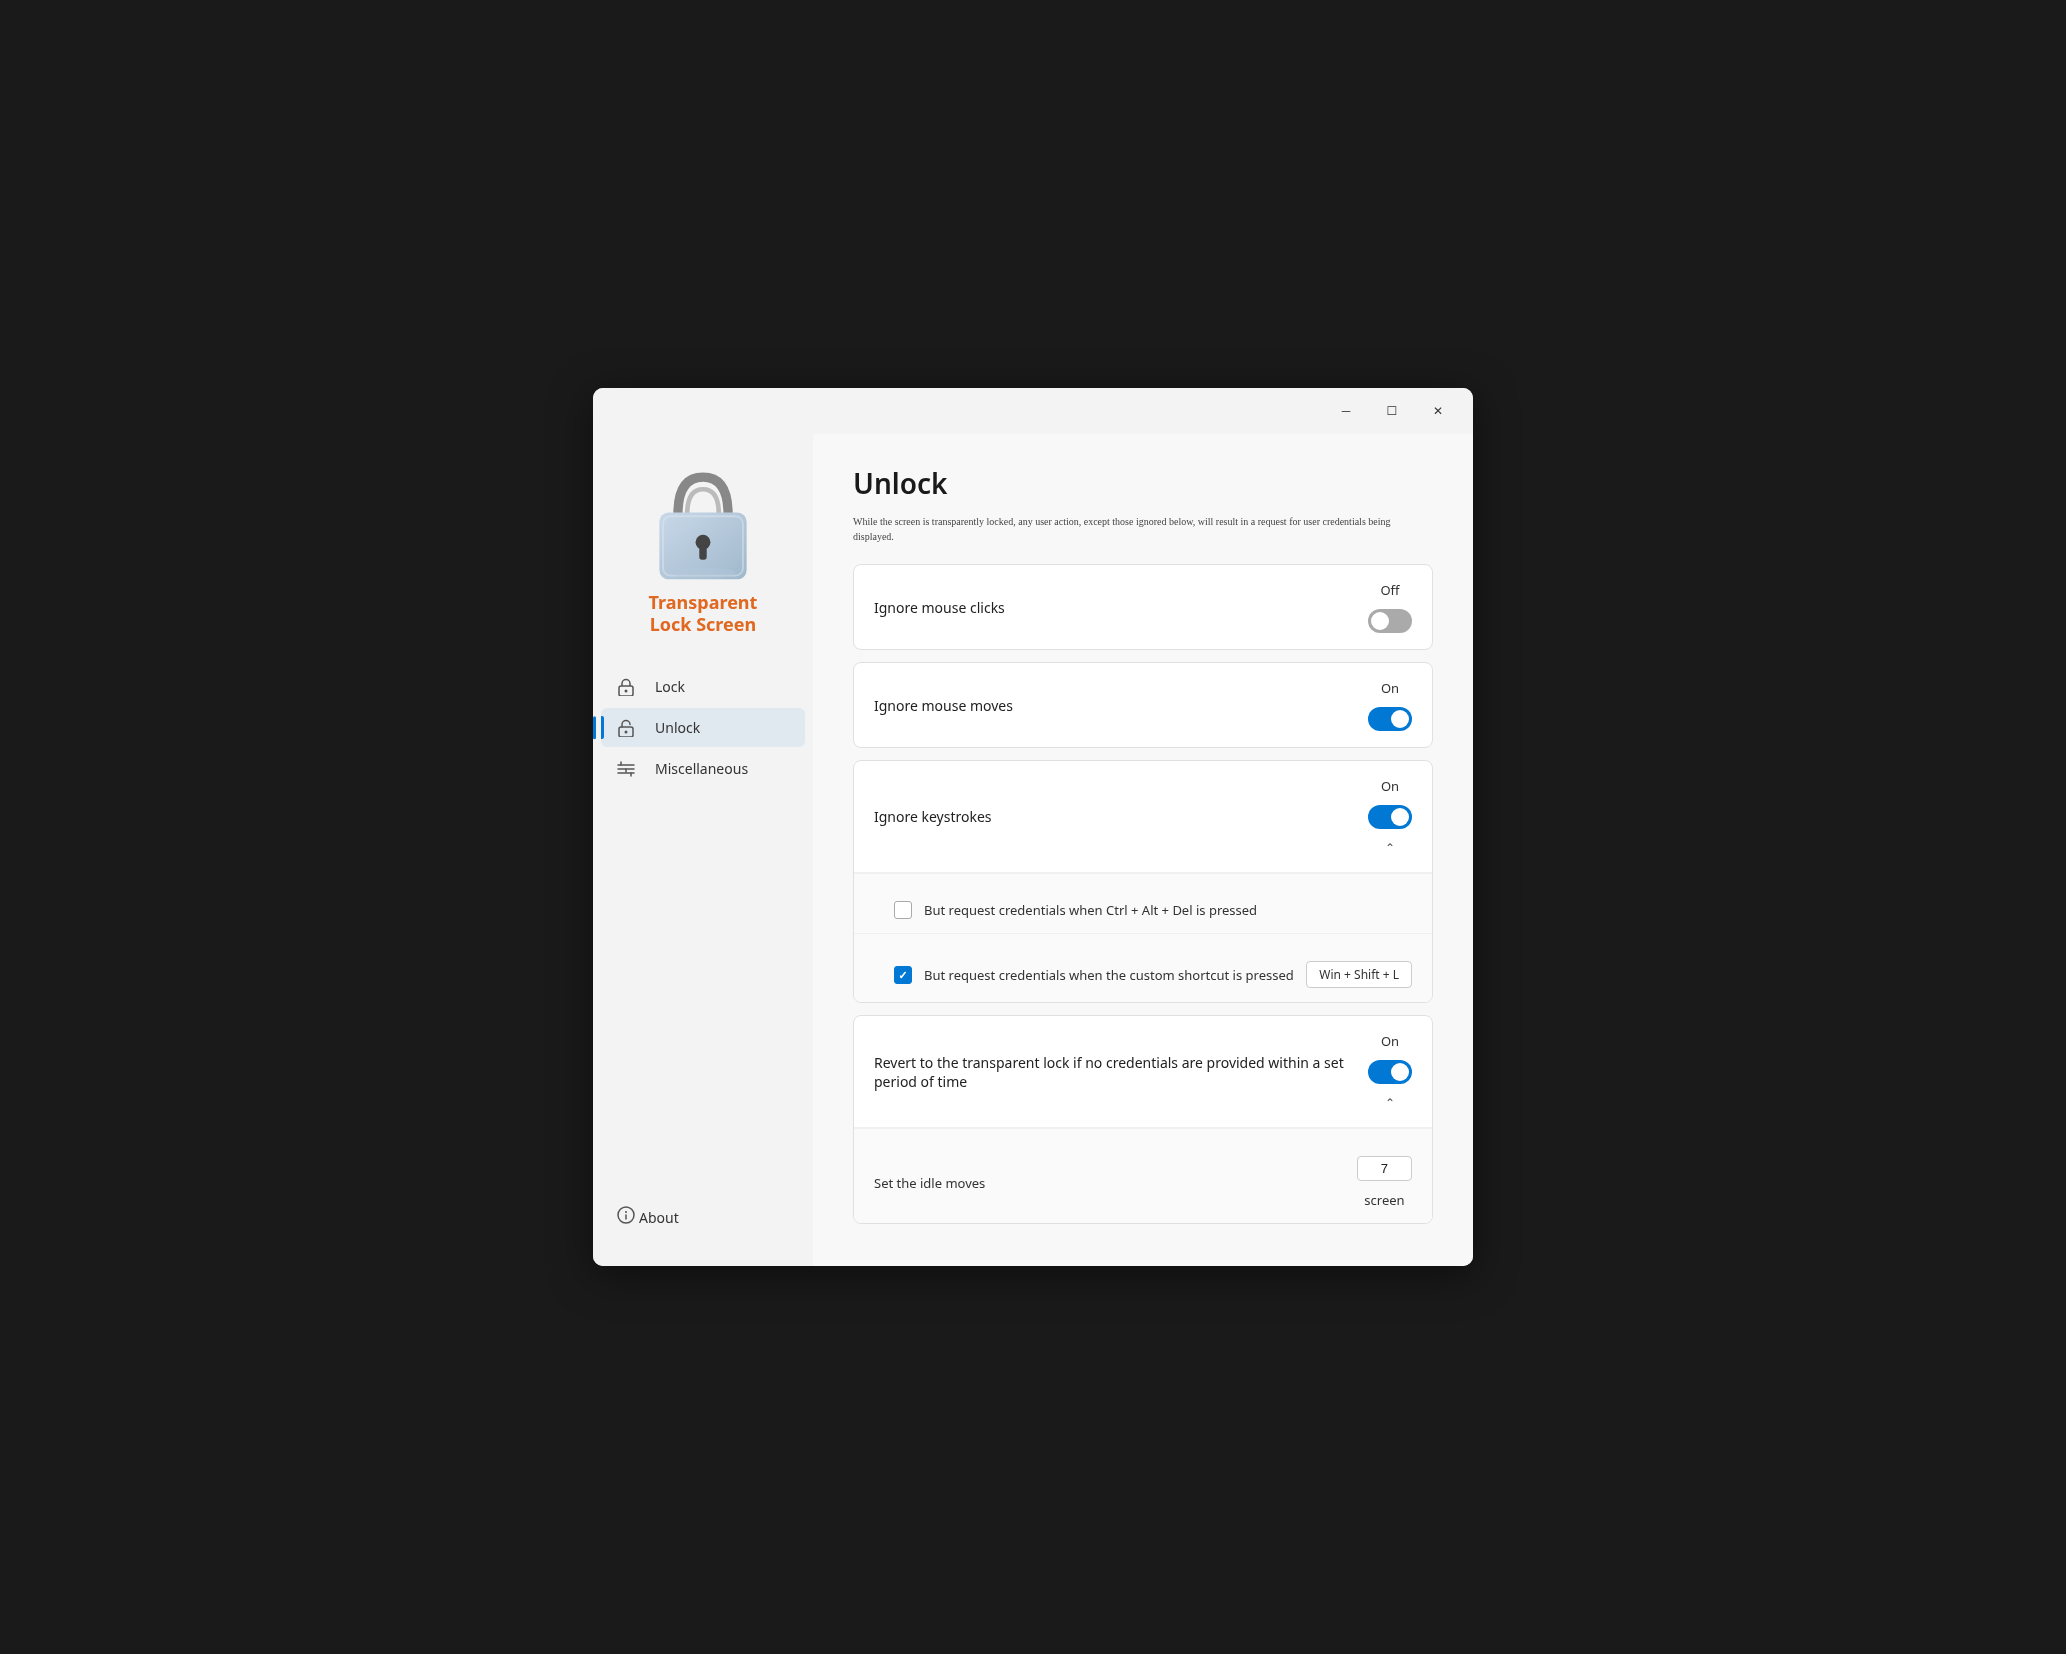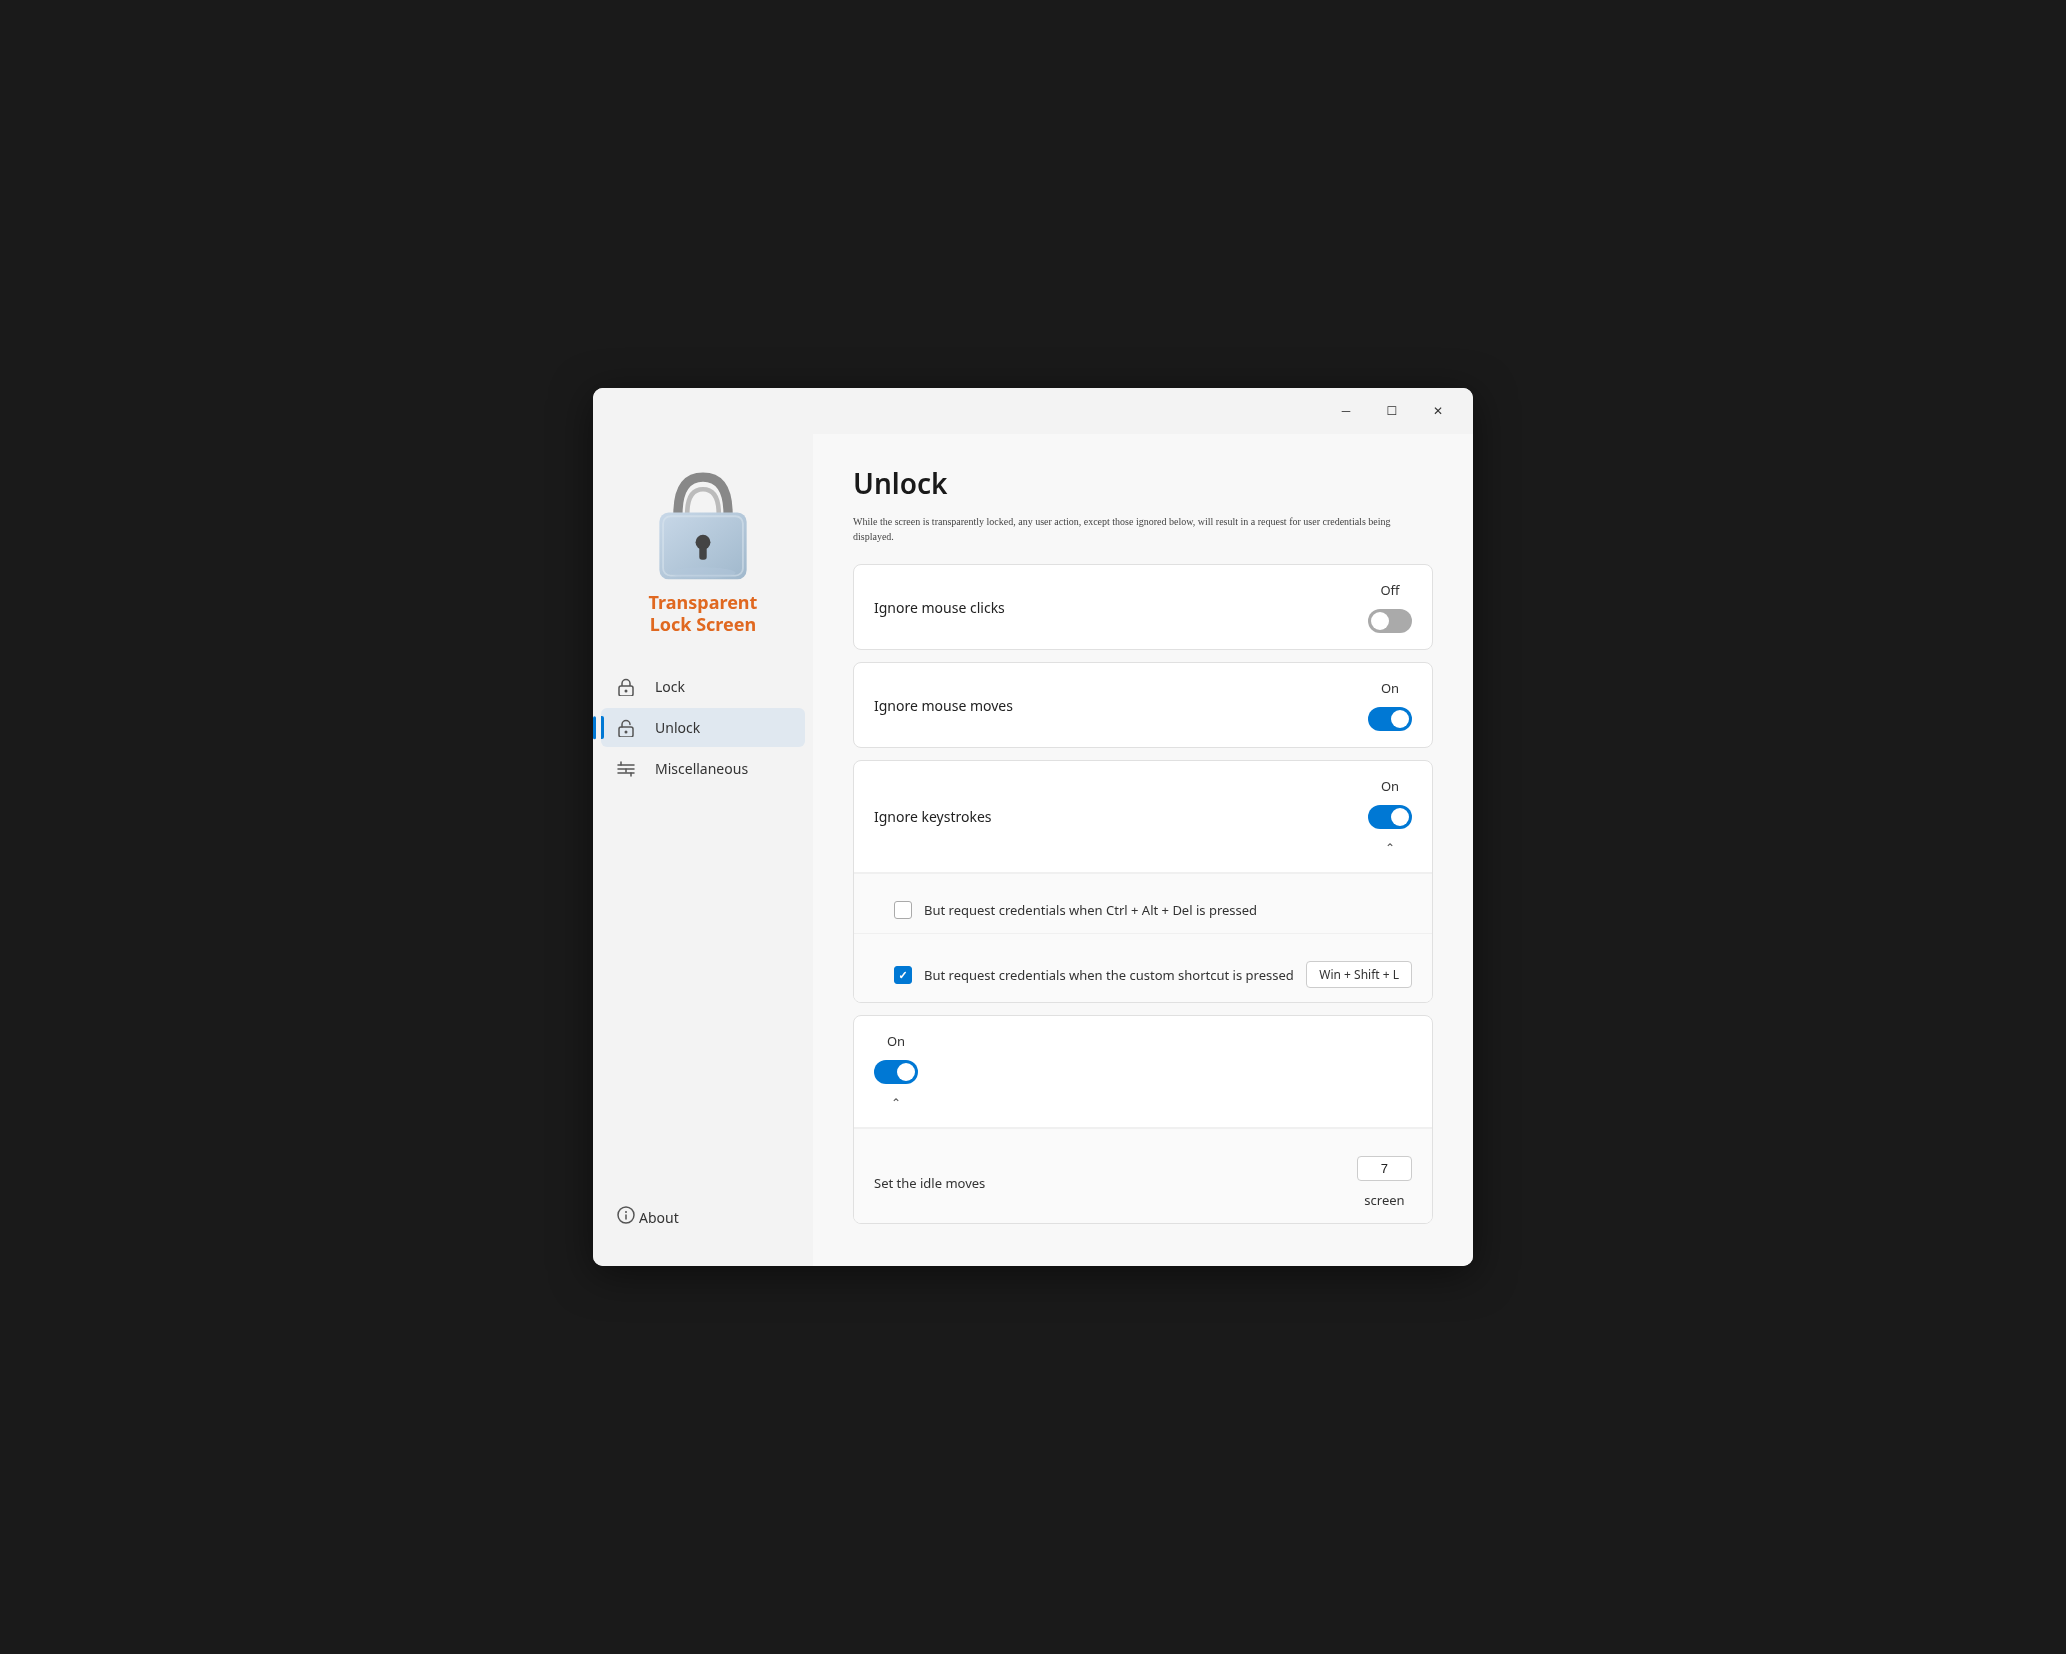--- a/index.html
+++ b/index.html
@@ -420,20 +420,21 @@
           <div class="sub-row-left">
             <div class="checkbox checked"></div>
             <span class="sub-row-label">But request credentials when the custom shortcut is pressed</span>
           </div>
           <div class="shortcut-badge">Win + Shift + L</div>
         </div>
       </div>
 
       <div class="settings-card">
         <div class="settings-row">
+          <span class="settings-row-label">Revert to the transparent lock if no credentials are provided within a set period of time</span>
           <div class="settings-row-right">
             <span class="toggle-label">On</span>
             <button class="toggle-switch on" aria-label="Revert section toggle"></button>
             <span class="chevron-icon">⌃</span>
           </div>
         </div>
 
         <div class="sub-row" style="padding-left:20px;">
           <span class="sub-row-label">Set the idle moves</span>
           <div class="settings-row-right">

